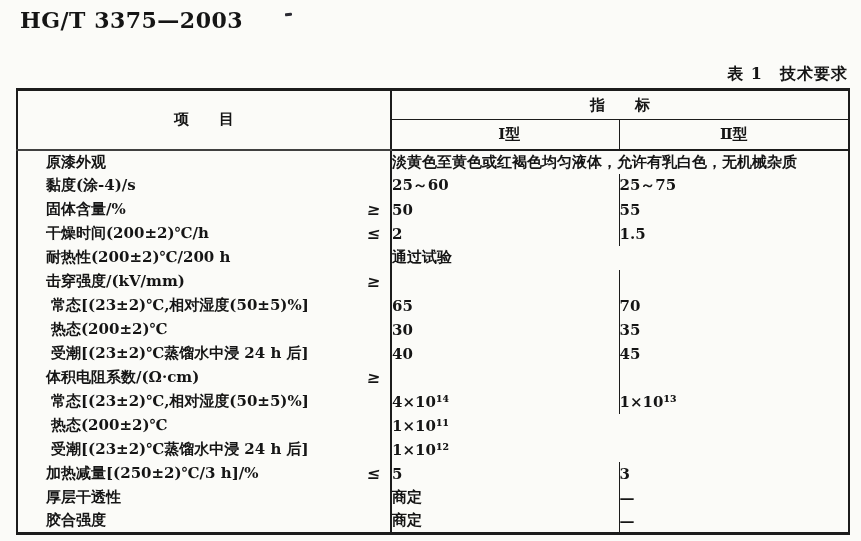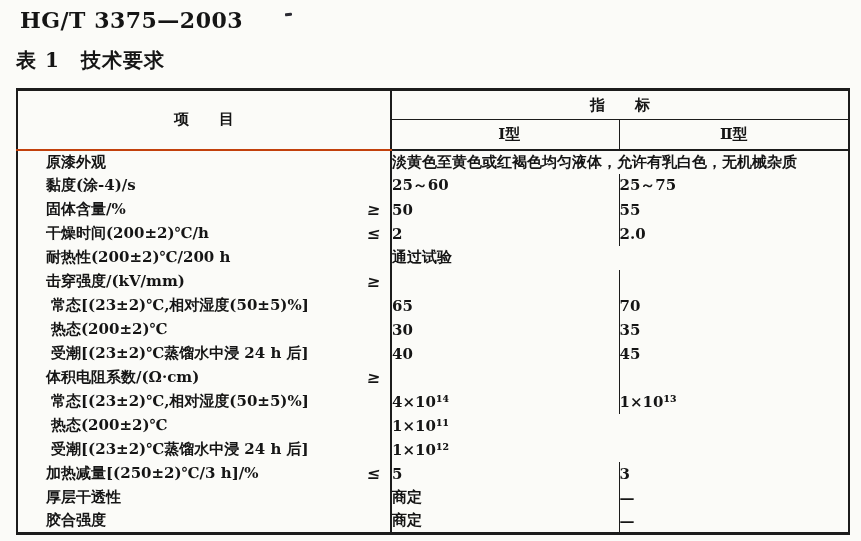--- a/index.html
+++ b/index.html
@@ -14,40 +14,40 @@
   .doc-number {
     position:absolute; left:20px; top:7px;
     font-size:22px; font-weight:bold; letter-spacing:0.5px;
   }
   .scan-artifact {
     position:absolute; left:285px; top:13px;
     width:7px; height:3px; background:#2a2a33;
     transform:rotate(-8deg); border-radius:1px;
   }
   .table-title {
-    position:absolute; left:16px; top:47px; width:832px;
-    text-align:left; font-size:20px; font-weight:bold;
+    position:absolute; left:16px; top:64px; width:832px;
+    text-align:right; font-size:16px; font-weight:bold;
     letter-spacing:1px;
   }
   table.spec {
     position:absolute; left:16px; top:88px; width:832px;
     border-collapse:collapse; table-layout:fixed;
     border:2px solid #1c1c1c;
     border-top-width:3px; border-bottom-width:3px;
   }
   table.spec th, table.spec td {
     font-size:15px; font-weight:bold; vertical-align:middle;
     overflow:hidden; white-space:nowrap;
   }
   
   tr.hrow1 th, tr.hrow1 td { height:30px; }
   tr.hrow2 th { height:30px; }
   th.h-item {
     border-right:2px solid #1c1c1c;
-    border-bottom:2px solid #c2410c;
+    border-bottom:2px solid #404040;
     text-align:center; font-size:16px;
   }
   th.h-index {
     border-bottom:1px solid #1c1c1c;
     text-align:center; font-size:16px;
   }
   th.h-type1 {
     border-right:1px solid #1c1c1c;
     border-bottom:2px solid #1c1c1c;
     text-align:center;
@@ -107,21 +107,21 @@
         <td class="c-val">25～75</td>
       </tr>
       <tr>
         <td class="c-item"><span>固体含量/%</span><span class="sym">≥</span></td>
         <td class="c-val divide">50</td>
         <td class="c-val">55</td>
       </tr>
       <tr>
         <td class="c-item"><span>干燥时间(200±2)℃/h</span><span class="sym">≤</span></td>
         <td class="c-val divide">2</td>
-        <td class="c-val">2.0</td>
+        <td class="c-val">1.5</td>
       </tr>
       <tr>
         <td class="c-item"><span>耐热性(200±2)℃/200 h</span></td>
         <td colspan="2" class="c-val">通过试验</td>
       </tr>
       <tr>
         <td class="c-item"><span>击穿强度/(kV/mm)</span><span class="sym">≥</span></td>
         <td class="c-val divide"></td>
         <td class="c-val"></td>
       </tr>

